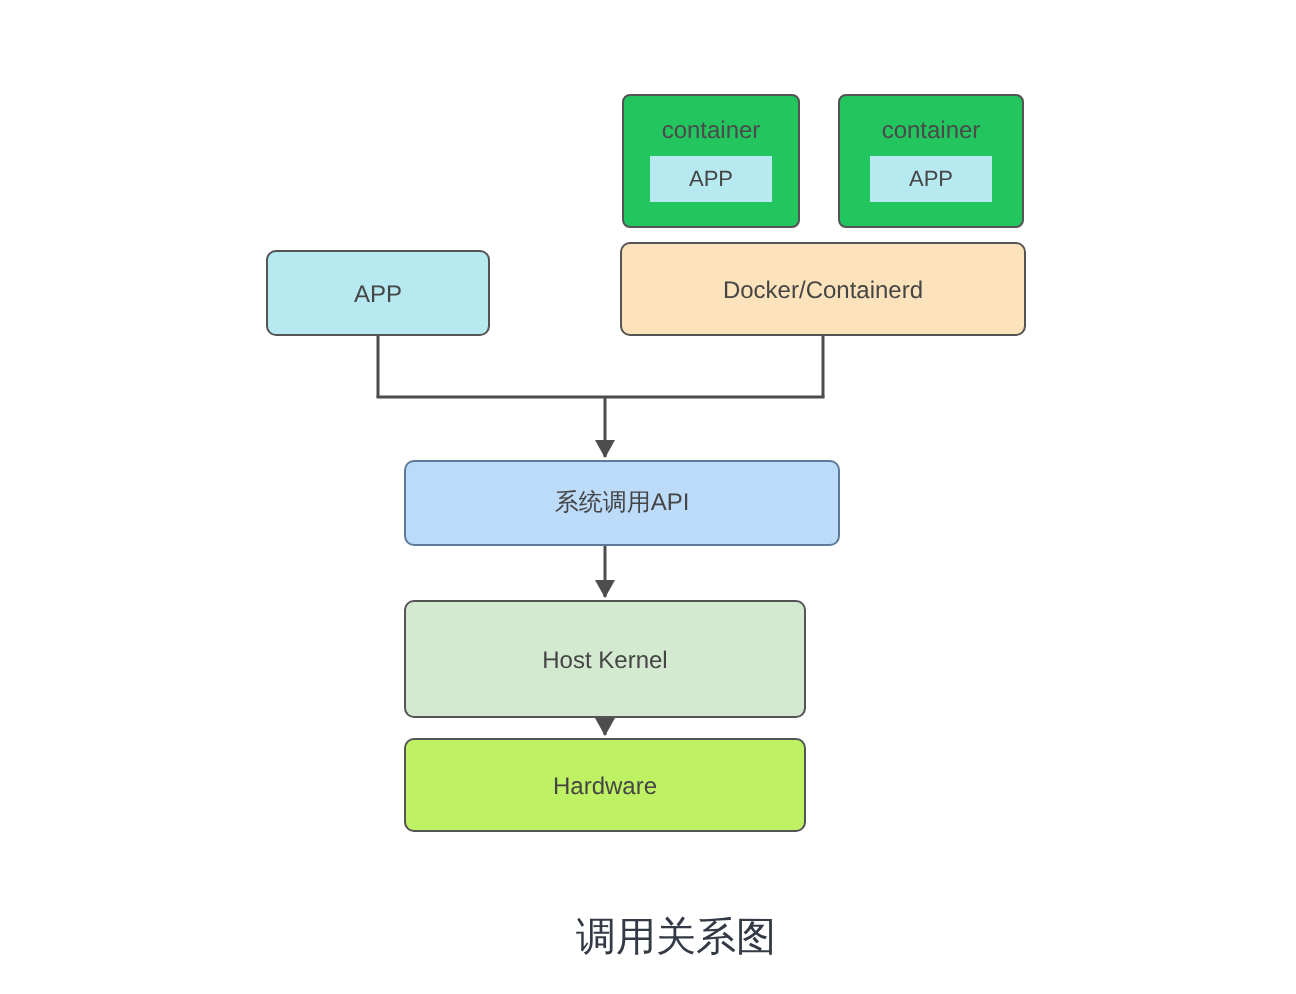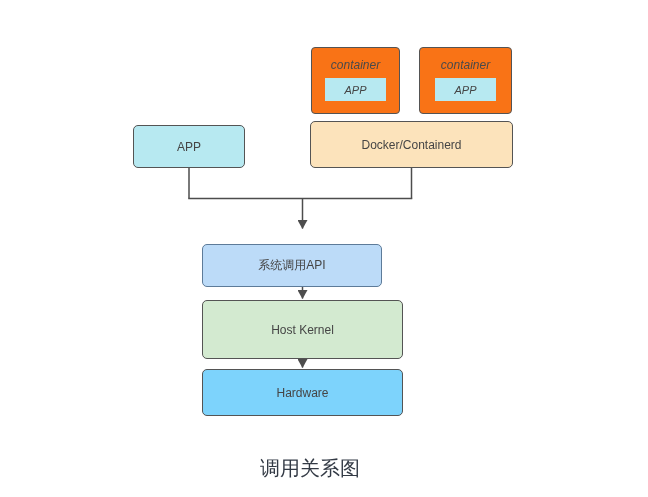--- a/index.html
+++ b/index.html
@@ -22,58 +22,58 @@
     border: 1.5px solid #545454;
     border-radius: 5px;
     display: flex;
     align-items: center;
     justify-content: center;
     font-size: 12px;
     color: #454545;
     text-align: center;
   }
   .container-box {
-    background: #f97316;
+    background: #22c55e;
     border-radius: 4px;
     flex-direction: column;
     justify-content: flex-start;
     padding-top: 10px;
-    font-style: italic;
   }
   .container-label {
     font-size: 12px;
     color: #4a4a4a;
     line-height: 14px;
   }
   .mini-app {
     margin-top: 6px;
     width: 61px;
     height: 23px;
     background: #b7e9f1;
     display: flex;
     align-items: center;
     justify-content: center;
     font-size: 11px;
     color: #454545;
   }
   .app-box      { left: 133px; top: 125px; width: 112px; height: 43px; background: #b7e9f1; }
   .docker-box   { left: 310px; top: 121px; width: 203px; height: 47px; background: #fce3bb; text-align: right; }
-  .api-box      { left: 202px; top: 244px; width: 180px; height: 43px; background: #bcdbf8; border-color: #5d7b99; }
+  .api-box      { left: 202px; top: 230px; width: 218px; height: 43px; background: #bcdbf8; border-color: #5d7b99; }
   .kernel-box   { left: 202px; top: 300px; width: 201px; height: 59px; background: #d3ead0; }
-  .hardware-box { left: 202px; top: 369px; width: 201px; height: 47px; background: #7dd3fc; }
+  .hardware-box { left: 202px; top: 369px; width: 201px; height: 47px; background: #bef264; }
   .c1 { left: 311px; top: 47px; width: 89px; height: 67px; }
   .c2 { left: 419px; top: 47px; width: 93px; height: 67px; }
   .diagram-title {
     position: absolute;
     left: 0;
     top: 455px;
     width: 620px;
     text-align: center;
     font-size: 20px;
     color: #333a45;
+    padding-left: 28px;
   }
 </style>
 </head>
 <body>
 
 <div class="canvas">
 
   <svg class="connectors" width="648" height="497" viewBox="0 0 648 497">
     <defs>
       <marker id="arrowhead" markerUnits="userSpaceOnUse" markerWidth="10" markerHeight="10" refX="8.5" refY="5" orient="auto">

